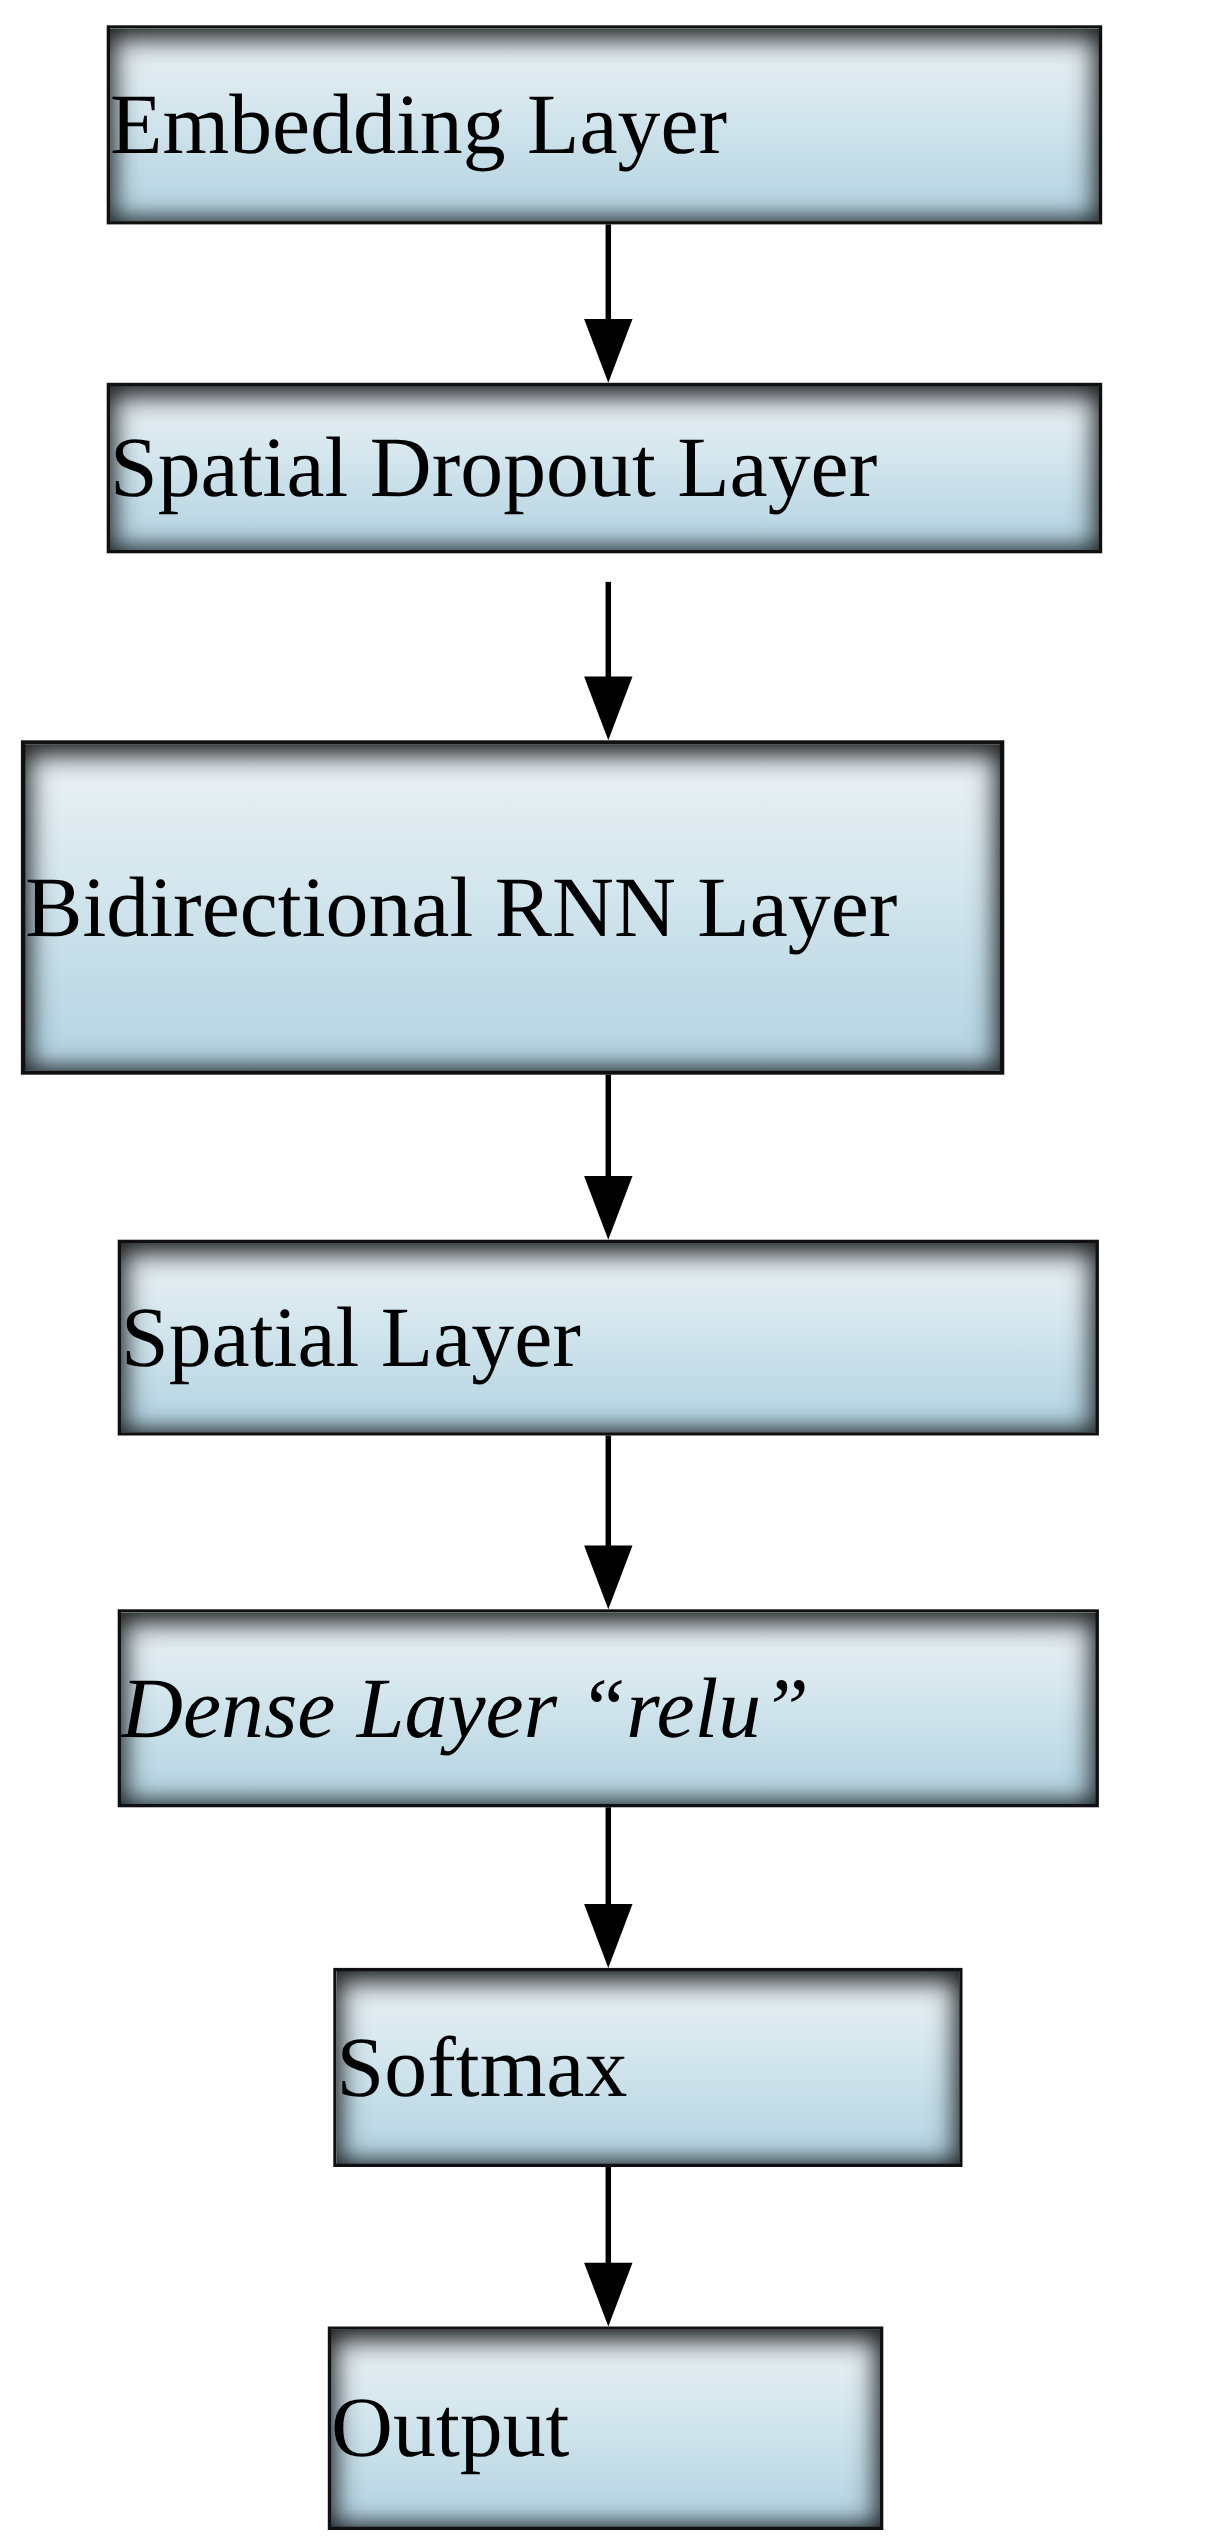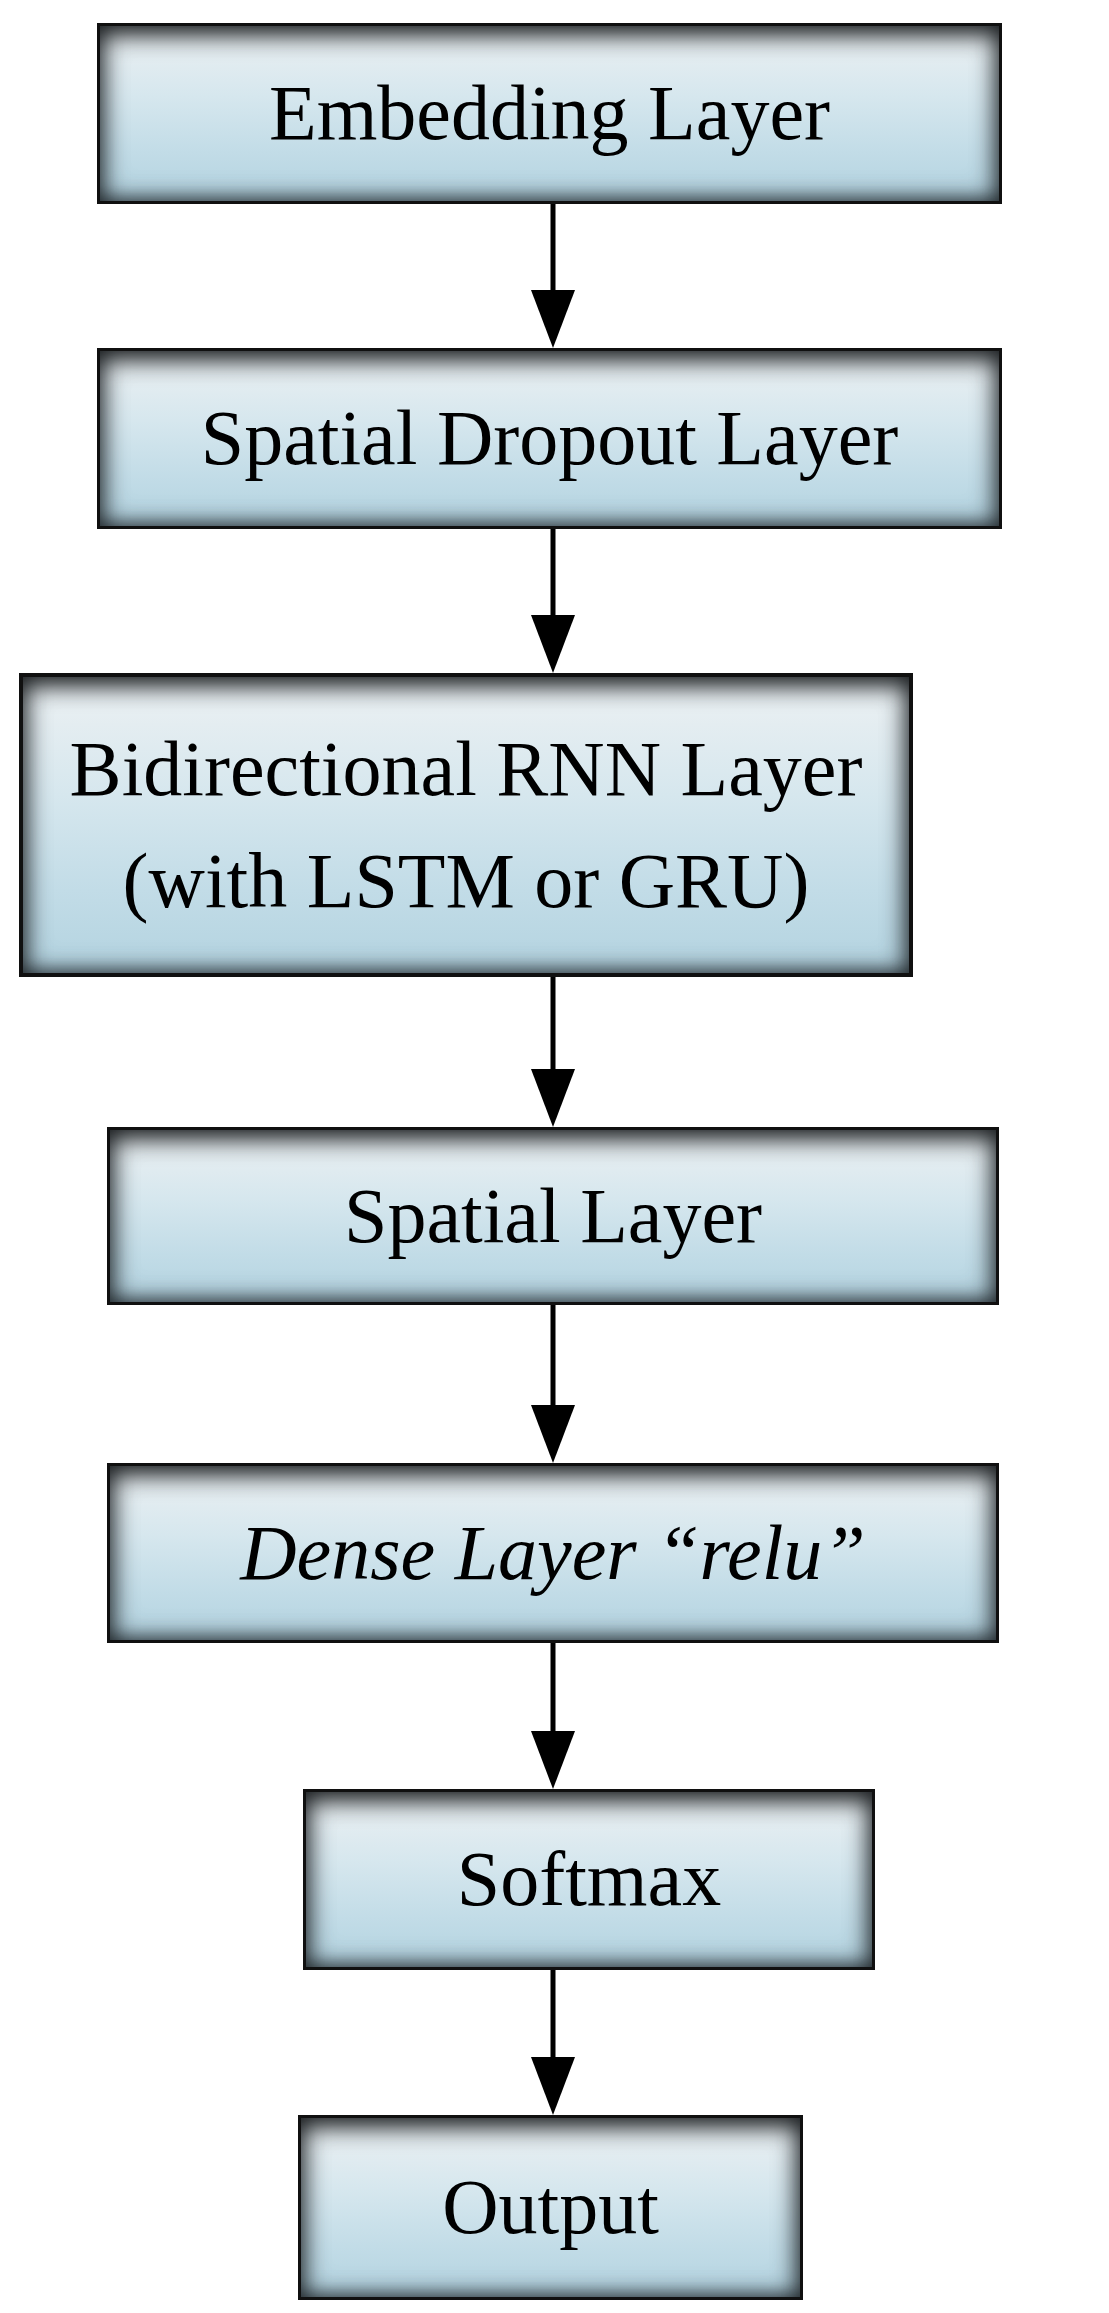--- a/index.html
+++ b/index.html
@@ -26,32 +26,32 @@
       #c2dce7 72%,
       #b3d3e0 100%);
     box-shadow:
       inset 0 18px 22px -8px rgba(20, 24, 26, 0.88),
       inset 0 -14px 18px -9px rgba(20, 24, 26, 0.60),
       inset 16px 0 20px -9px rgba(20, 24, 26, 0.55),
       inset -16px 0 20px -9px rgba(20, 24, 26, 0.55),
       inset 0 0 30px 2px rgba(70, 85, 92, 0.18);
     display: flex;
     flex-direction: column;
-    align-items: center;
+    align-items: flex-start;
     justify-content: center;
     text-align: center;
     color: #000000;
     font-size: 78px;
     line-height: 1.44;
     white-space: nowrap;
   }
   .node span { display: block; }
 
   .node1 { left: 97px;  top: 23px;   width: 905px;  height: 181px; }
-  .node2 { left: 97px;  top: 348px;  width: 905px;  height: 181px; }
+  .node2 { left: 97px;  top: 348px;  width: 905px;  height: 155px; }
   .node3 { left: 19px;  top: 673px;  width: 894px; height: 304px; border-width: 4px; }
   .node4 { left: 107px; top: 1127px; width: 892px;  height: 178px; }
   .node5 { left: 107px; top: 1463px; width: 892px;  height: 180px; font-style: italic; }
   .node6 { left: 303px; top: 1789px; width: 572px;  height: 181px; }
   .node7 { left: 298px; top: 2115px; width: 505px;  height: 185px; }
 
   .arrow {
     position: absolute;
     left: 531px;   
     width: 44px;
@@ -100,21 +100,20 @@
     <span>Spatial Dropout Layer</span>
   </div>
 
   <div class="arrow arrow2">
     <div class="stem"></div>
     <div class="head"></div>
   </div>
 
   <div class="node node3">
     <span>Bidirectional RNN Layer</span>
-    <span>(with LSTM or GRU)</span>
   </div>
 
   <div class="arrow arrow3">
     <div class="stem"></div>
     <div class="head"></div>
   </div>
 
   <div class="node node4">
     <span>Spatial Layer</span>
   </div>

